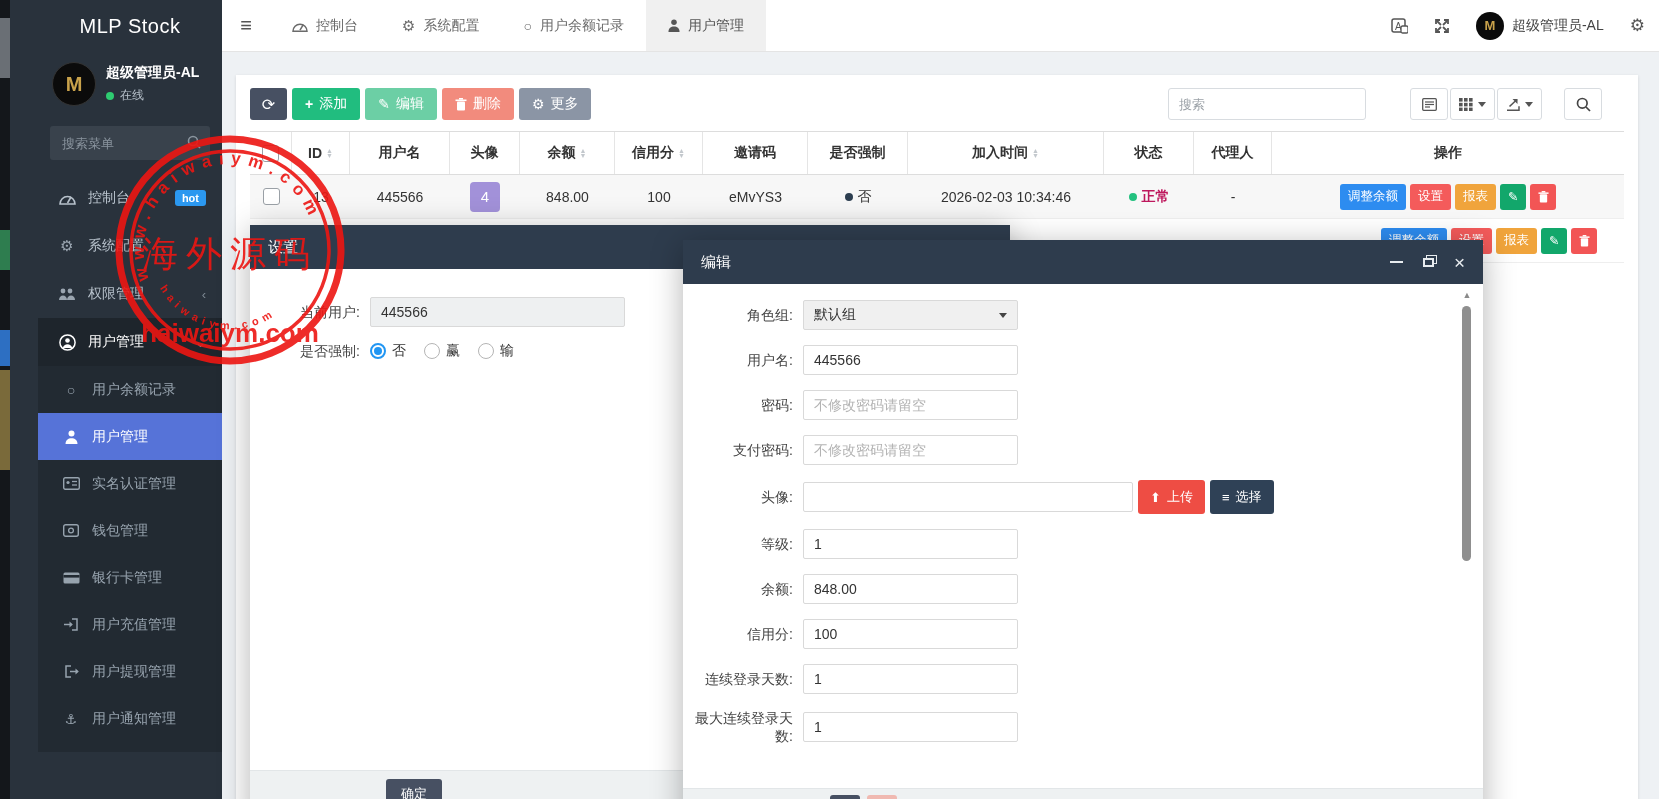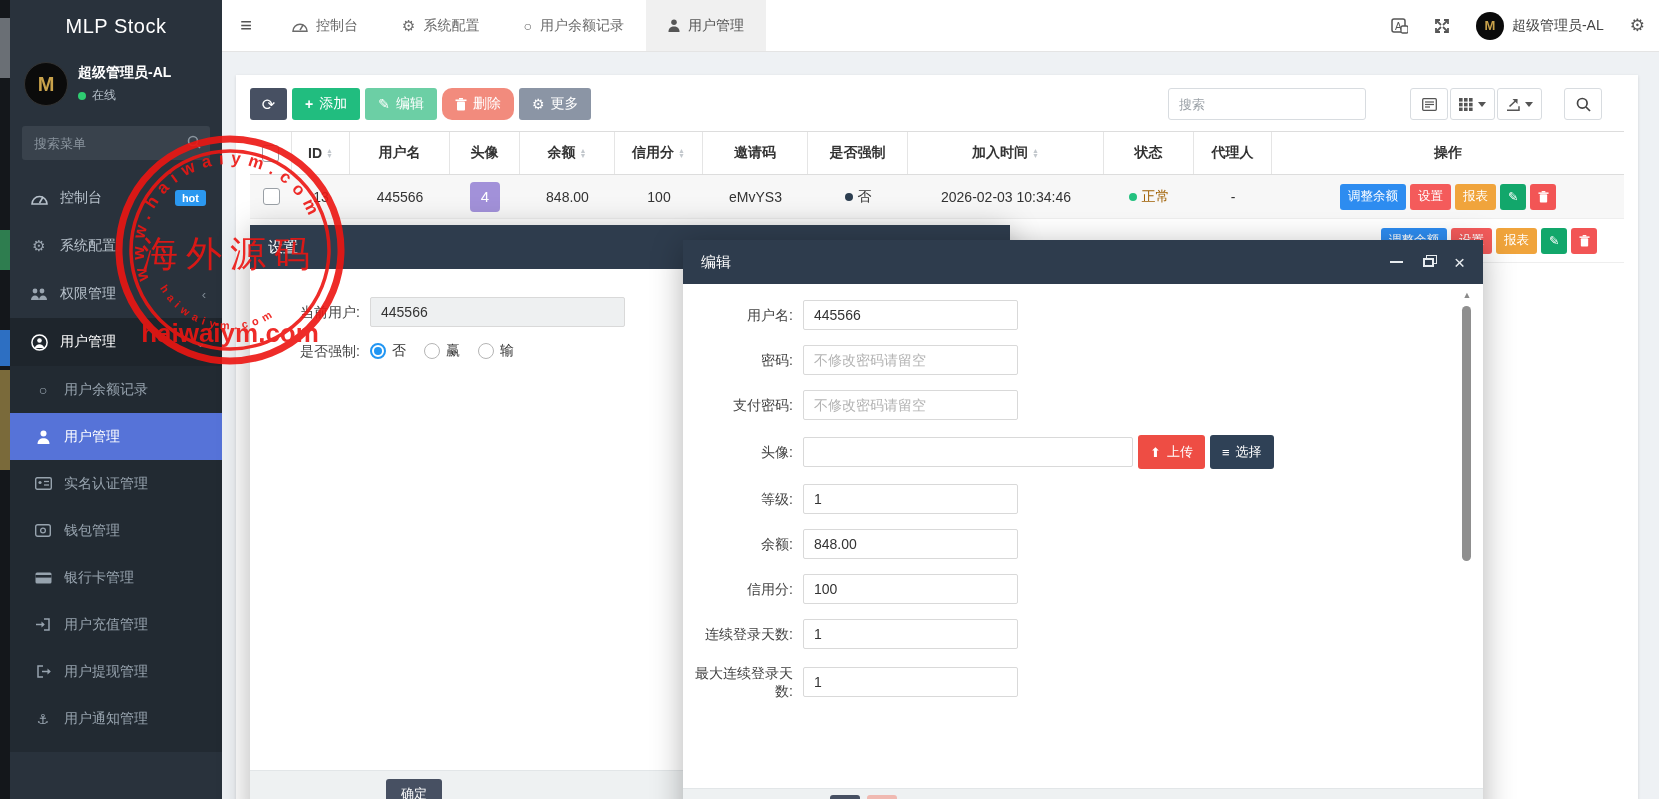--- a/index.html
+++ b/index.html
@@ -3,21 +3,21 @@
 <meta charset="utf-8">
 <style>
   * { box-sizing: border-box; margin: 0; padding: 0; }
   html,body { width:1659px; height:799px; overflow:hidden; font-family:"Liberation Sans","DejaVu Sans",sans-serif; background:#eef1f4; position:relative; }
 
   
   .left-strip { position:absolute; left:0; top:0; width:10px; height:799px; background:#14171b; z-index:7; }
   .left-strip .frag { position:absolute; left:0; width:10px; }
 
   
-  .sidebar { position:absolute; left:10px; top:0; width:212px; height:799px; background:#29323c; z-index:6; }
+  .sidebar { position:absolute; left:10px; top:0; width:212px; height:799px; background:#29323c; z-index:6;padding-left:28px; }
   .logo { height:52px; display:flex; align-items:center; justify-content:center; color:#fff; font-size:20px; letter-spacing:.5px; }
   .userpanel { padding:10px 14px 14px; display:flex; align-items:center; gap:10px; }
   .avatar-big { width:44px; height:44px; border-radius:50%; background:#0b0b0b; color:#c9a24b; display:flex; align-items:center; justify-content:center; font-size:20px; font-weight:bold; border:1px solid #333; flex:0 0 44px; }
   .uname { color:#fff; font-size:14px; font-weight:bold; }
   .ustatus { color:#b8c2cc; font-size:12px; margin-top:5px; display:flex; align-items:center; gap:6px; }
   .dot { width:8px; height:8px; border-radius:50%; display:inline-block; }
   .dot.green { background:#2ecc71; }
   .menu-search { margin:6px 12px 14px; position:relative; }
   .menu-search input { width:100%; height:34px; background:#39424c; border:none; border-radius:3px; color:#cfd6dc; padding:0 30px 0 12px; font-size:13px; outline:none; }
   .menu-search input::placeholder { color:#8a949e; }
@@ -44,21 +44,21 @@
   .nav-user { display:flex; align-items:center; gap:8px; font-size:14px; color:#444; cursor:pointer; }
   .gear-edge { font-size:17px; color:#555; }
 
   
   .card { position:absolute; left:236px; top:75px; width:1402px; height:760px; background:#fff; box-shadow:0 1px 3px rgba(0,0,0,.12); z-index:1; }
   .toolbar { position:absolute; left:14px; top:13px; display:flex; gap:5px; }
   .btn { height:32px; border:none; border-radius:3px; color:#fff; font-size:14px; display:flex; align-items:center; gap:6px; padding:0 13px; cursor:pointer; font-family:inherit; }
   .btn-refresh { background:#475062; width:37px; justify-content:center; padding:0; font-size:16px; }
   .btn-add { background:#21bd7f; }
   .btn-edit { background:#6ccfa5; }
-  .btn-del { background:#f28b7d;border-radius:10px; }
+  .btn-del { background:#f28b7d; }
   .btn-more { background:#8b95a5; }
   .searchwrap { position:absolute; right:272px; top:13px; }
   .searchwrap input { width:198px; height:32px; border:1px solid #d8dce0; border-radius:3px; padding:0 10px; font-size:13px; color:#333; outline:none; font-family:inherit; }
   .searchwrap input::placeholder { color:#9aa0a6; }
   .viewbtns { position:absolute; right:96px; top:13px; display:flex; gap:2px; }
   .obtn { height:32px; min-width:38px; background:#fff; border:1px solid #d8dce0; border-radius:3px; display:flex; align-items:center; justify-content:center; gap:5px; color:#555; cursor:pointer; padding:0 8px; }
   .caret { width:0; height:0; border-left:4px solid transparent; border-right:4px solid transparent; border-top:5px solid #555; display:inline-block; }
   .sbtn { position:absolute; right:36px; top:13px; }
 
   
@@ -69,21 +69,21 @@
   .th { border-right:1px solid #e5e5e5; gap:4px; }
   .th:last-child { border-right:none; }
   .tbody .tr { height:44px; border-bottom:1px solid #eee; }
   .tbody .tr.striped { background:#f7f7f7; }
   .c0{width:42px;} .c1{width:58px;} .c2{width:100px;justify-content:center;} .c3{width:70px;text-align:right;} .c4{width:95px;} .c5{width:88px;} .c6{width:105px;} .c7{width:100px;} .c8{width:196px;} .c9{width:90px;} .c10{width:78px;} .c11{width:352px;}
   .sort { display:flex; flex-direction:column; line-height:5px; font-size:7px; color:#c3c8cd; }
   .cb { width:17px; height:17px; border:1px solid #9aa0a6; border-radius:3px; background:#fff; }
   .av-badge { width:30px; height:30px; border-radius:4px; background:#a291d9; color:#fff; display:flex; align-items:center; justify-content:center; font-size:15px; }
   .statusdot { display:flex; align-items:center; gap:5px; }
   .s-no { color:#333; } .s-no .dot { background:#2c3e50; }
-  .s-ok { color:#a16207; } .s-ok .dot { background:#23c17f; }
+  .s-ok { color:#be185d;font-weight:bold; } .s-ok .dot { background:#23c17f; }
   .actions { display:flex; gap:4px; align-items:center; justify-content:center; width:100%; }
   .tr.row2 .actions { justify-content:flex-start; padding-left:103px; }
   .abtn { height:26px; border:none; border-radius:3px; color:#fff; font-size:12.5px; padding:0 8px; display:flex; align-items:center; justify-content:center; cursor:pointer; font-family:inherit; }
   .a-blue { background:#2d8cf0; } .a-red { background:#f45b5b; } .a-orange { background:#f0a43c; }
   .a-green { background:#12a76b; width:26px; padding:0; } .a-del { background:#f25555; width:26px; padding:0; }
 
   
   .modal { position:absolute; background:#fff; box-shadow:0 6px 30px rgba(0,0,0,.3); }
   .modal-hd { height:44px; background:#2e3c4d; color:#fff; display:flex; align-items:center; padding:0 18px; font-size:15px; }
   .modal-hd .wctl { margin-left:auto; display:flex; align-items:center; gap:20px; color:#e8ecef; }
@@ -551,20 +551,27 @@
   <div class="modal-hd">
     <span>编辑</span>
     <span class="wctl">
       <span class="wmin"></span>
       <span class="wmax"></span>
       <span class="wclose">×</span>
     </span>
   </div>
   <div class="form">
     <div class="frow">
+      <div class="flabel">角色组:</div>
+      <div class="fselect">
+          <span>默认组</span>
+          <span class="caret"></span>
+        </div>
+    </div>
+    <div class="frow">
       <div class="flabel">用户名:</div>
       <input class="fin" value="445566" style="">
     </div>
     <div class="frow">
       <div class="flabel">密码:</div>
       <input class="fin" placeholder="不修改密码请留空" style="">
     </div>
     <div class="frow">
       <div class="flabel">支付密码:</div>
       <input class="fin" placeholder="不修改密码请留空" style="">

